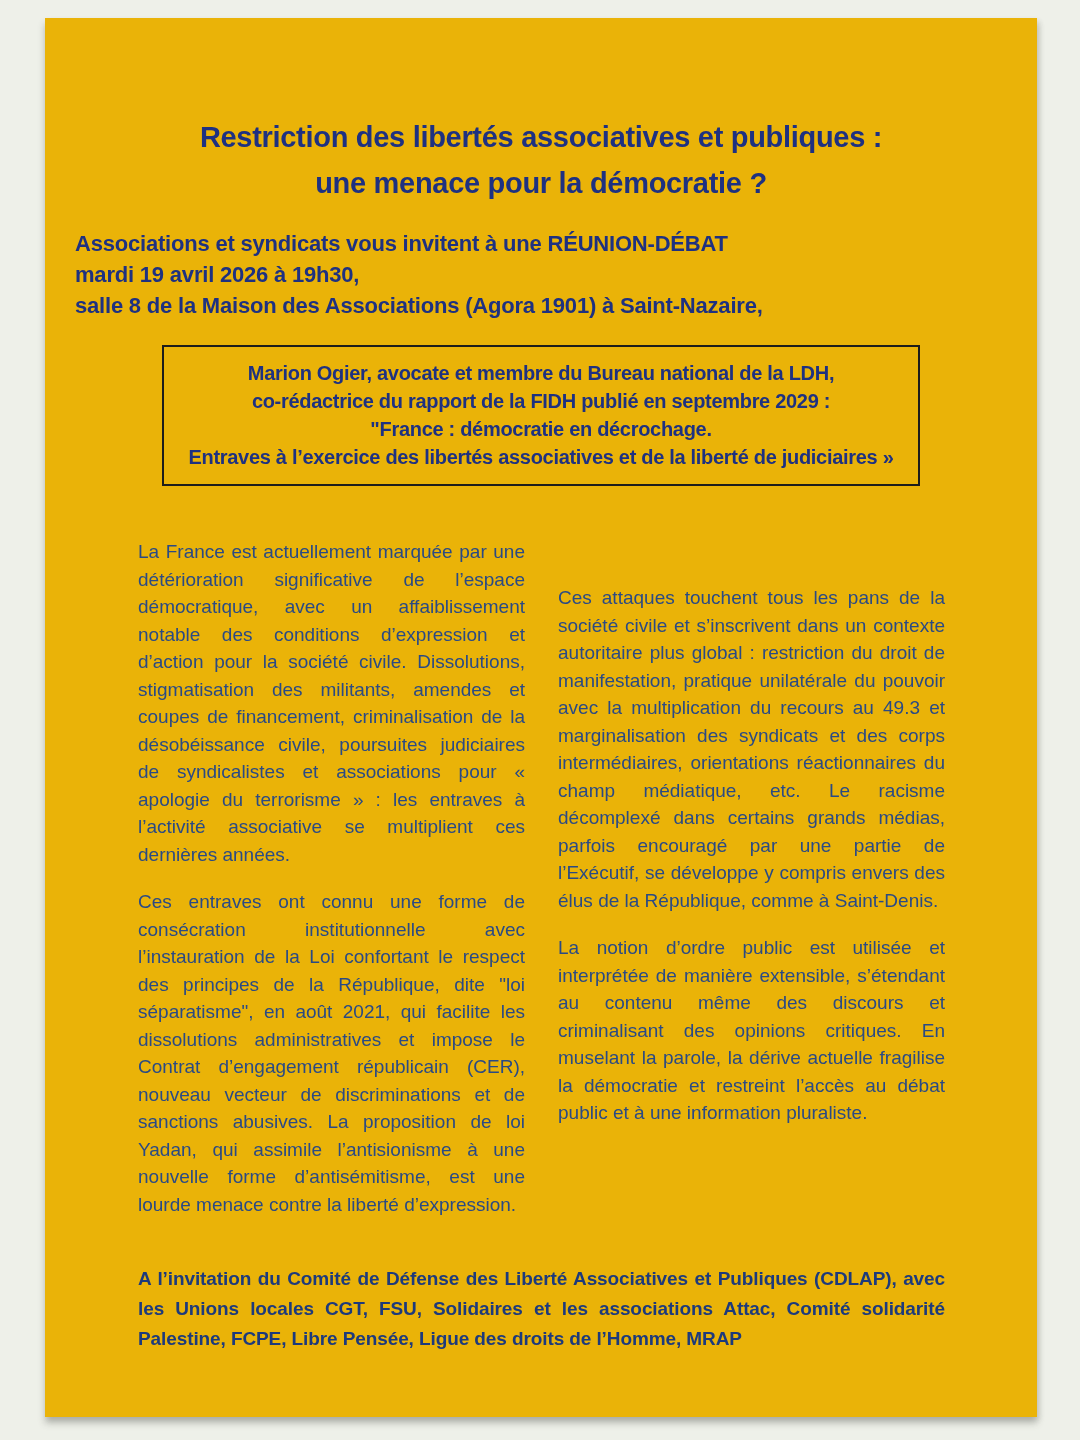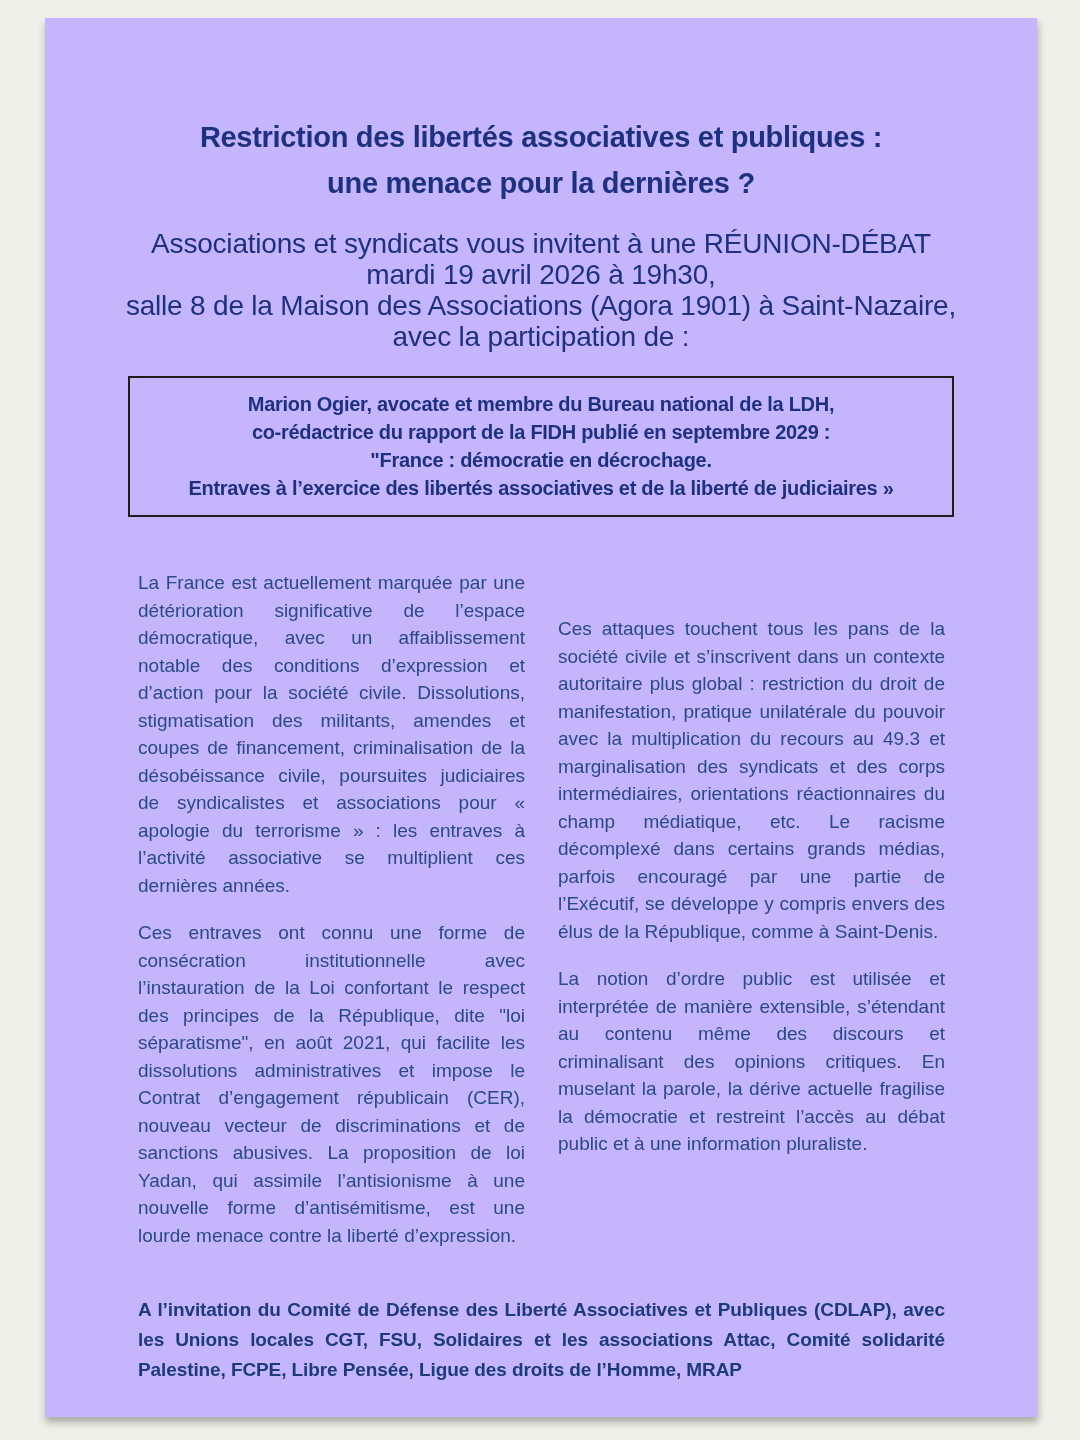--- a/index.html
+++ b/index.html
@@ -12,51 +12,50 @@
     background: #eef0e9;
     position: relative;
     overflow: hidden;
   }
   .paper {
     position: absolute;
     left: 45px;
     top: 18px;
     width: 992px;
     height: 1399px;
-    background: #c4b5fd;
+    background: #eab308;
     box-shadow: 0 6px 7px rgba(60,62,55,0.30), 3px 3px 5px rgba(60,62,55,0.10);
     overflow: hidden;
   }
 
   
   .title-block {
     margin: 96px 40px 0 40px;
     text-align: center;
     color: #1e3181;
     font-weight: bold;
     font-size: 29px;
     line-height: 46px;
     letter-spacing: -0.3px;
   }
 
   
   .invite-block {
     margin: 22px 30px 0 30px;
-    text-align: center;
     color: #1e3181;
-    font-weight: normal;
-    font-size: 28px;
+    font-weight: bold;
+    font-size: 22px;
     line-height: 31px;
     letter-spacing: -0.2px;
   }
 
   
   .speaker-box {
     margin: 24px auto 0 auto;
-    width: 826px;
+    width: 758px;
     border: 2px solid #1d1d1b;
     padding: 12px 6px 13px 6px;
     text-align: center;
     color: #1e3181;
     font-weight: bold;
     font-size: 20px;
     line-height: 28px;
     letter-spacing: -0.3px;
   }
 
@@ -88,28 +87,27 @@
     letter-spacing: -0.1px;
   }
 </style>
 </head>
 <body>
 
 <div class="paper">
 
   <div class="title-block">
     <div>Restriction des libertés associatives et publiques :</div>
-    <div>une menace pour la dernières ?</div>
+    <div>une menace pour la démocratie ?</div>
   </div>
 
   <div class="invite-block">
     <div>Associations et syndicats vous invitent à une RÉUNION-DÉBAT</div>
     <div>mardi 19 avril 2026 à 19h30,</div>
     <div>salle 8 de la Maison des Associations (Agora 1901) à Saint-Nazaire,</div>
-    <div>avec la participation de :</div>
   </div>
 
   <div class="speaker-box">
     <div>Marion Ogier, avocate et membre du Bureau national de la LDH,</div>
     <div>co-rédactrice du rapport de la FIDH publié en septembre 2029 :</div>
     <div>"France : démocratie en décrochage.</div>
     <div>Entraves à l’exercice des libertés associatives et de la liberté de judiciaires »</div>
   </div>
 
   <div class="columns">

